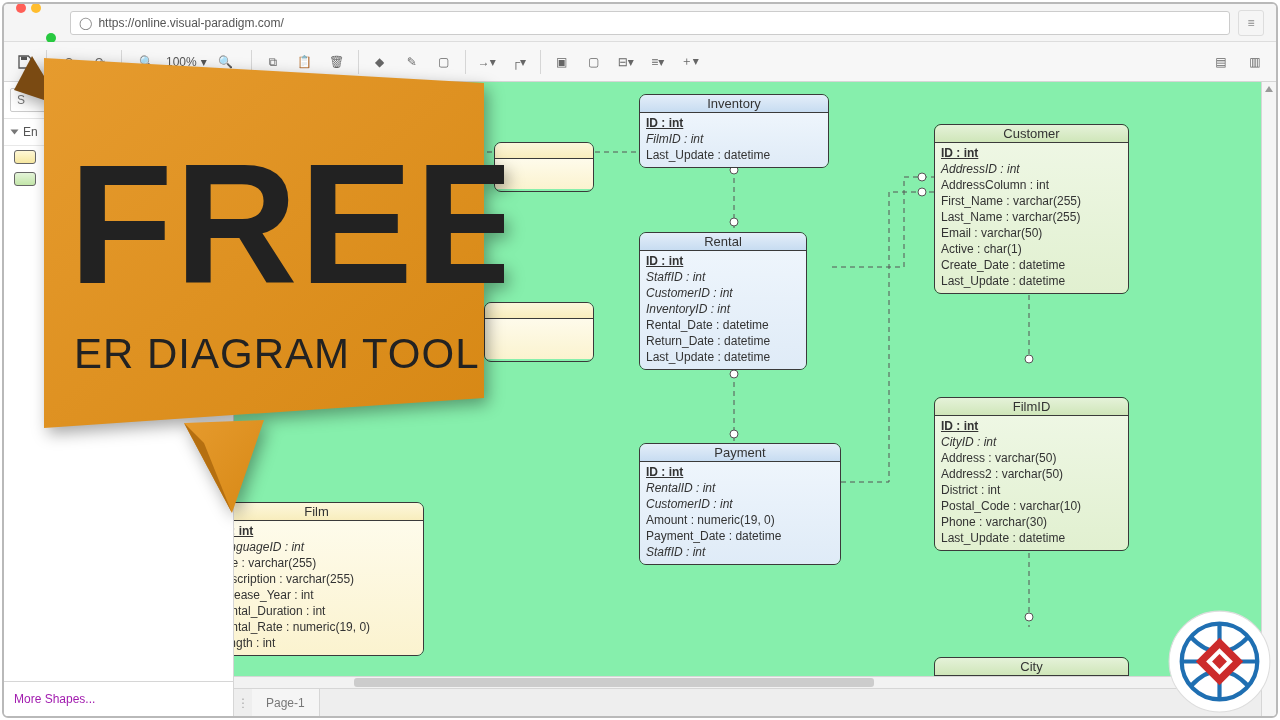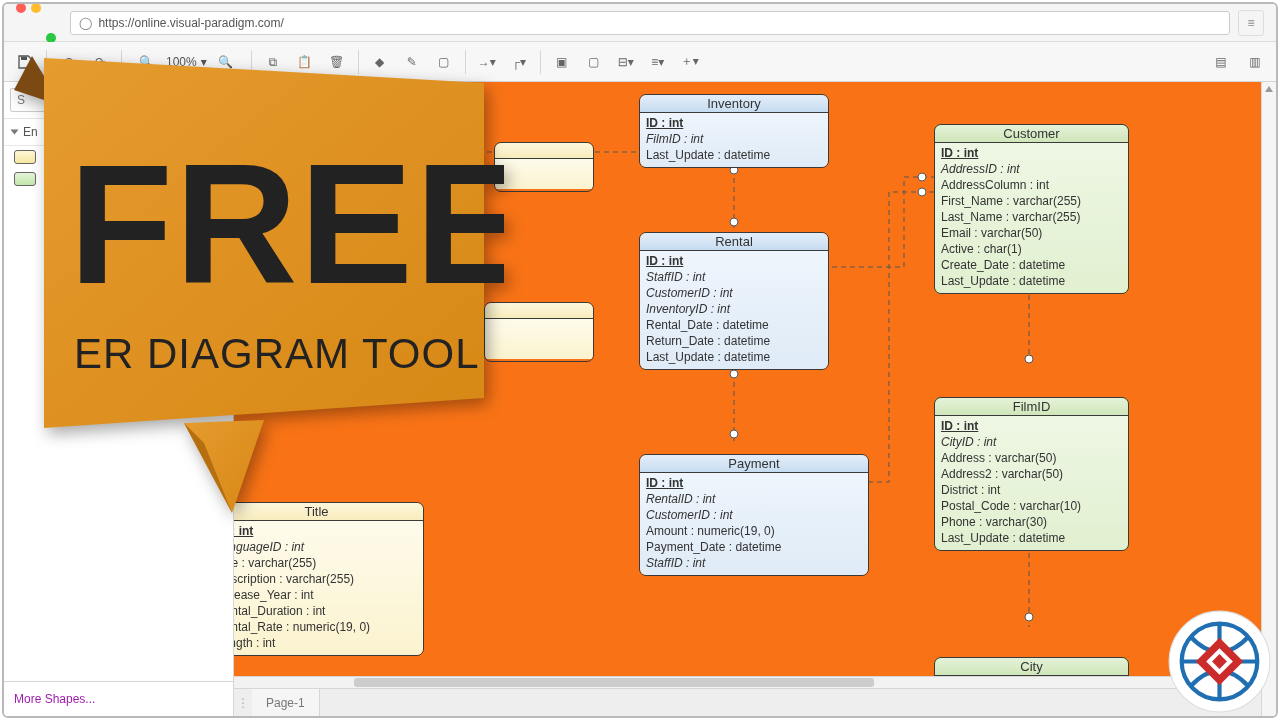--- a/index.html
+++ b/index.html
@@ -32,21 +32,21 @@
   .search-row input { width:100%; height:24px; border:1px solid #ccc; border-radius:2px; padding:0 6px; font-size:12px; color:#777;}
   .cat { display:flex; align-items:center; gap:6px; padding:6px 8px; border-bottom:1px solid #e8e8e8; color:#555;}
   .cat .tri { width:0;height:0;border-top:4px solid transparent;border-bottom:4px solid transparent;border-left:5px solid #777; transform:rotate(90deg);}
   .shape-item { display:flex; align-items:center; gap:6px; padding:4px 10px; }
   .shape-glyph { width:22px; height:14px; border:1px solid #666; border-radius:3px;}
   .sg-yellow{ background:linear-gradient(#fff8d6,#f6e7a0);}
   .sg-green { background:linear-gradient(#e4f4d9,#c3e6a9);}
   .more-shapes { margin-top:auto; border-top:1px solid #d6d6d6; padding:10px; color:#a21caf; font-size:12px;}
 
   .canvas-wrap { flex:1; position:relative; background:#fff; overflow:hidden;}
-  .canvas { position:absolute; inset:0; background:#f97316;}
+  .canvas { position:absolute; inset:0; background:#86efac;}
 
   
   .entity { position:absolute; border:1px solid #3a3a3a; border-radius:7px; overflow:hidden; box-shadow:0 0 0 rgba(0,0,0,0);}
   .entity .ehead { text-align:center; font-size:13px; padding:1px 0; border-bottom:1px solid #3a3a3a; }
   .entity .ebody { padding:2px 6px 4px; }
   .entity .row { font-size:12px; line-height:16px; white-space:nowrap;}
   .entity .pk { font-weight:bold; text-decoration:underline;}
   .entity .fk { font-style:italic;}
   .blue  .ehead{ background:linear-gradient(#e4eef9,#c7dcf1);} .blue  .ebody{ background:linear-gradient(#eef5fc,#dfebf7);} 
   .green .ehead{ background:linear-gradient(#e5f2d9,#cfe6b9);} .green .ebody{ background:linear-gradient(#eef7e4,#e1f0d0);} 
@@ -185,34 +185,34 @@
 
         <div class="entity blue" style="left:405px; top:12px; width:190px;">
           <div class="ehead">Inventory</div>
           <div class="ebody">
               <div class="row pk">ID : int</div>
               <div class="row fk">FilmID : int</div>
               <div class="row ">Last_Update : datetime</div>
             </div>
         </div>
 
-        <div class="entity blue" style="left:405px; top:150px; width:190px;">
+        <div class="entity blue" style="left:405px; top:150px; width:168px;">
           <div class="ehead">Rental</div>
           <div class="ebody">
               <div class="row pk">ID : int</div>
               <div class="row fk">StaffID : int</div>
               <div class="row fk">CustomerID : int</div>
               <div class="row fk">InventoryID : int</div>
               <div class="row ">Rental_Date : datetime</div>
               <div class="row ">Return_Date : datetime</div>
               <div class="row ">Last_Update : datetime</div>
             </div>
         </div>
 
-        <div class="entity blue" style="left:405px; top:372px; width:230px;">
+        <div class="entity blue" style="left:405px; top:361px; width:202px;">
           <div class="ehead">Payment</div>
           <div class="ebody">
               <div class="row pk">ID : int</div>
               <div class="row fk">RentalID : int</div>
               <div class="row fk">CustomerID : int</div>
               <div class="row ">Amount : numeric(19, 0)</div>
               <div class="row ">Payment_Date : datetime</div>
               <div class="row fk">StaffID : int</div>
             </div>
         </div>
@@ -247,21 +247,21 @@
         </div>
 
         <div class="entity green" style="left:700px; top:545px; width:195px;">
           <div class="ehead">City</div>
           <div class="ebody">
               <div class="row pk">ID : int</div>
             </div>
         </div>
 
         <div class="entity yellowE" style="left:-25px; top:420px; width:215px;">
-          <div class="ehead">Title</div>
+          <div class="ehead">Film</div>
           <div class="ebody">
               <div class="row pk">ID : int</div>
               <div class="row fk">LanguageID : int</div>
               <div class="row ">Title : varchar(255)</div>
               <div class="row ">Description : varchar(255)</div>
               <div class="row ">Release_Year : int</div>
               <div class="row ">Rental_Duration : int</div>
               <div class="row ">Rental_Rate : numeric(19, 0)</div>
               <div class="row ">Length : int</div>
             </div>

